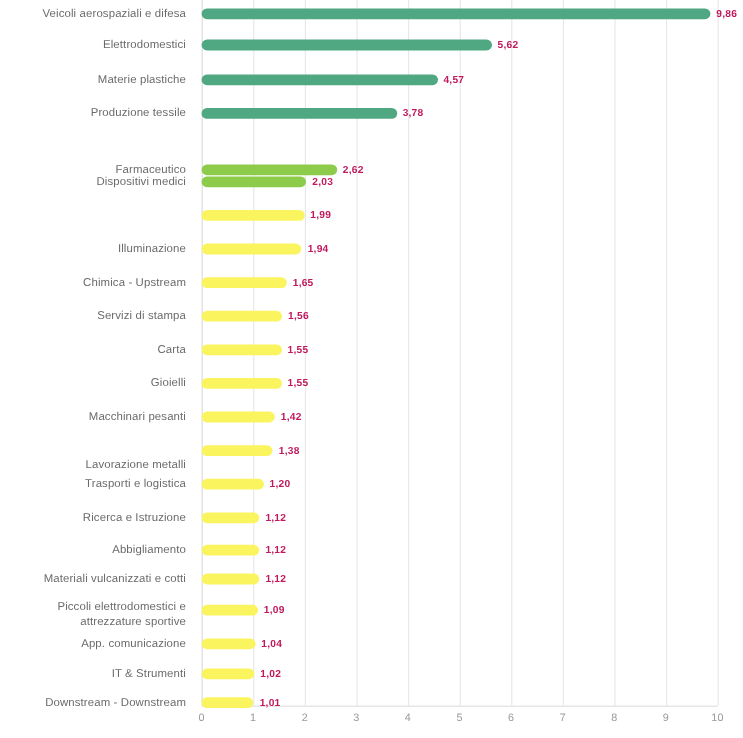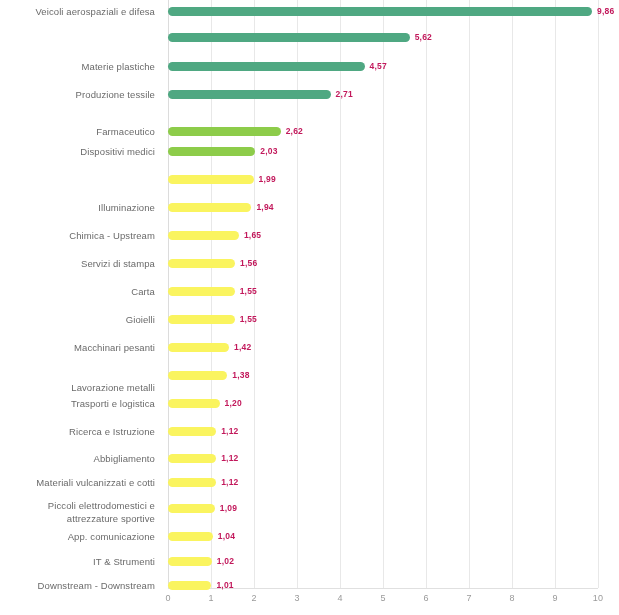--- a/index.html
+++ b/index.html
@@ -123,34 +123,35 @@
 
   <div class="axis-line"></div>
 
   <div id="rows-container">
       <div class="row" style="top: 6px;">
         <div class="row-label" style="top: 0px;">Veicoli aerospaziali e difesa</div>
         <div class="bar" style="width: 423.98px; background: rgb(79, 168, 130); top: 1px;"></div>
         <div class="bar-value" style="left: 596.98px; top: 0px; color: rgb(194, 24, 91);">9,86</div>
       </div>
       <div class="row" style="top: 32px;">
+        <div class="row-label" style="top: 0px;">Elettrodomestici</div>
         <div class="bar" style="width: 241.66px; background: rgb(79, 168, 130); top: 1px;"></div>
         <div class="bar-value" style="left: 414.66px; top: 0px; color: rgb(194, 24, 91);">5,62</div>
       </div>
       <div class="row" style="top: 61px;">
         <div class="row-label" style="top: 0px;">Materie plastiche</div>
         <div class="bar" style="width: 196.51px; background: rgb(79, 168, 130); top: 1px;"></div>
         <div class="bar-value" style="left: 369.51px; top: 0px; color: rgb(194, 24, 91);">4,57</div>
       </div>
       <div class="row" style="top: 89px;">
         <div class="row-label" style="top: 0px;">Produzione tessile</div>
         <div class="bar" style="width: 162.54px; background: rgb(79, 168, 130); top: 1px;"></div>
-        <div class="bar-value" style="left: 335.54px; top: 0px; color: rgb(194, 24, 91);">2,71</div>
-      </div>
-      <div class="row" style="top: 126px;">
+        <div class="bar-value" style="left: 335.54px; top: 0px; color: rgb(194, 24, 91);">3,78</div>
+      </div>
+      <div class="row" style="top: 136px;">
         <div class="row-label" style="top: 0px;">Farmaceutico</div>
         <div class="bar" style="width: 112.66px; background: rgb(141, 204, 74); top: 1px;"></div>
         <div class="bar-value" style="left: 285.66px; top: 0px; color: rgb(194, 24, 91);">2,62</div>
       </div>
       <div class="row" style="top: 146px;">
         <div class="row-label" style="top: 0px;">Dispositivi medici</div>
         <div class="bar" style="width: 87.29px; background: rgb(141, 204, 74); top: 1px;"></div>
         <div class="bar-value" style="left: 260.29px; top: 0px; color: rgb(194, 24, 91);">2,03</div>
       </div>
       <div class="row" style="top: 174px;">

